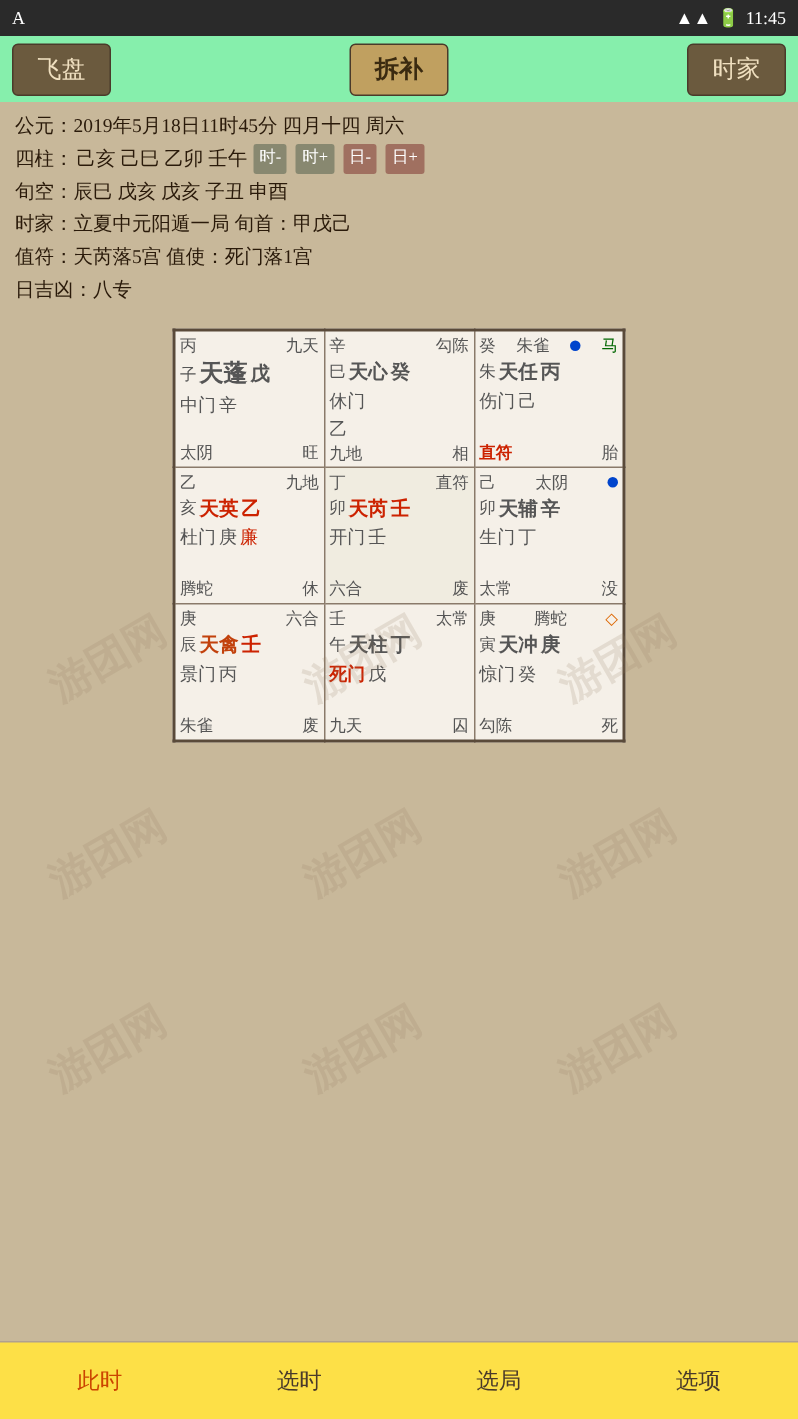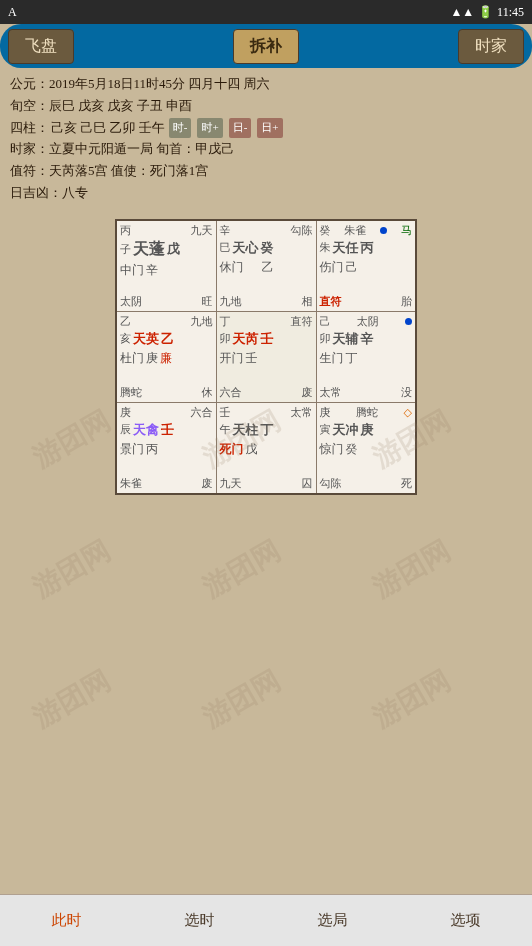--- a/index.html
+++ b/index.html
@@ -21,27 +21,26 @@
       justify-content: space-between;
       align-items: center;
       padding: 0 8px;
       font-size: 12px;
     }
     .status-left { display: flex; align-items: center; gap: 4px; }
     .status-right { display: flex; align-items: center; gap: 4px; }
 
     
     .top-nav {
-      background: #0369a1;
+      background: #86efac;
       height: 44px;
       display: flex;
       align-items: center;
       justify-content: space-between;
       padding: 0 8px;
-      border-radius: 21px;
     }
     .nav-btn {
       background: #6b5a3e;
       color: #f0e0c0;
       border: 1px solid #4a3a2a;
       border-radius: 4px;
       padding: 6px 16px;
       font-size: 16px;
       font-family: "SimSun", "宋体", serif;
       cursor: pointer;
@@ -112,21 +111,21 @@
       transform-origin: center;
     }
 
     
     .bottom-tabs {
       position: absolute;
       bottom: 0;
       left: 0;
       right: 0;
       height: 52px;
-      background: #e5e5e5;
+      background: #fde047;
       border-top: 1px solid #b0a090;
       display: flex;
     }
     .tab-item {
       flex: 1;
       display: flex;
       align-items: center;
       justify-content: center;
       font-size: 15px;
       color: #4a3a2a;
@@ -155,31 +154,31 @@
   <button class="nav-btn">飞盘</button>
   <button class="nav-btn nav-btn-center">拆补</button>
   <button class="nav-btn">时家</button>
 </div>
 
 <div class="info-section">
   <div class="info-row">
     <span>公元：2019年5月18日11时45分 四月十四 周六</span>
   </div>
   <div class="info-row">
-    <span>旬空：辰巳  戊亥  戊亥  子丑  申酉</span>
-  </div>
-  <div class="info-row">
     <span>四柱：</span>
     <span>己亥  己巳  乙卯  壬午</span>
     <span class="tag tag-time">时-</span>
     <span class="tag tag-time">时+</span>
     <span class="tag tag-day">日-</span>
     <span class="tag tag-day">日+</span>
   </div>
   <div class="info-row">
+    <span>旬空：辰巳  戊亥  戊亥  子丑  申酉</span>
+  </div>
+  <div class="info-row">
     <span>时家：立夏中元阳遁一局  旬首：甲戊己</span>
   </div>
   <div class="info-row">
     <span>值符：天芮落5宫  值使：死门落1宫</span>
   </div>
   <div class="info-row">
     <span>日吉凶：八专</span>
   </div>
 </div>
 
@@ -215,21 +214,21 @@
           <div style="font-size:11px; color:#555; display:flex; flex-direction:column; height:86px;">
             <div style="display:flex; justify-content:space-between; font-size:11px;">
               <span>辛</span>
               <span>勾陈</span>
             </div>
             <div style="display:flex; align-items:center; gap:2px; margin-top:1px;">
               <span style="font-size:11px;">巳</span>
               <span style="font-size:13px; font-weight:bold;text-align:center;">天心</span>
               <span style="font-size:13px; font-weight:bold;">癸</span>
             </div>
-            <div style="display:flex; gap:18px; margin-top:2px; font-size:12px;">
+            <div style="display:flex; gap:2px; margin-top:2px; font-size:12px;flex-direction:column;">
               <span>休门</span>
               <span>乙</span>
             </div>
             <div style="display:flex; justify-content:space-between; margin-top:auto; font-size:11px;">
               <span>九地</span>
               <span>相</span>
             </div>
           </div>
         </td>
 
@@ -332,21 +331,21 @@
       <tr>
 
         <td>
           <div style="font-size:11px; color:#555; display:flex; flex-direction:column; height:86px;">
             <div style="display:flex; justify-content:space-between; font-size:11px;">
               <span>庚</span>
               <span>六合</span>
             </div>
             <div style="display:flex; align-items:center; gap:2px; margin-top:1px;">
               <span style="font-size:11px;">辰</span>
-              <span style="font-size:13px; font-weight:bold; color:#8b5cf6;">天禽</span>
+              <span style="font-size:13px; font-weight:bold; color:#c2410c;">天禽</span>
               <span style="font-size:13px; font-weight:bold; color:#cc2200;">壬</span>
             </div>
             <div style="display:flex; gap:2px; margin-top:2px; font-size:12px;">
               <span>景门</span>
               <span>丙</span>
             </div>
             <div style="display:flex; justify-content:space-between; margin-top:auto; font-size:11px;">
               <span>朱雀</span>
               <span>废</span>
             </div>

